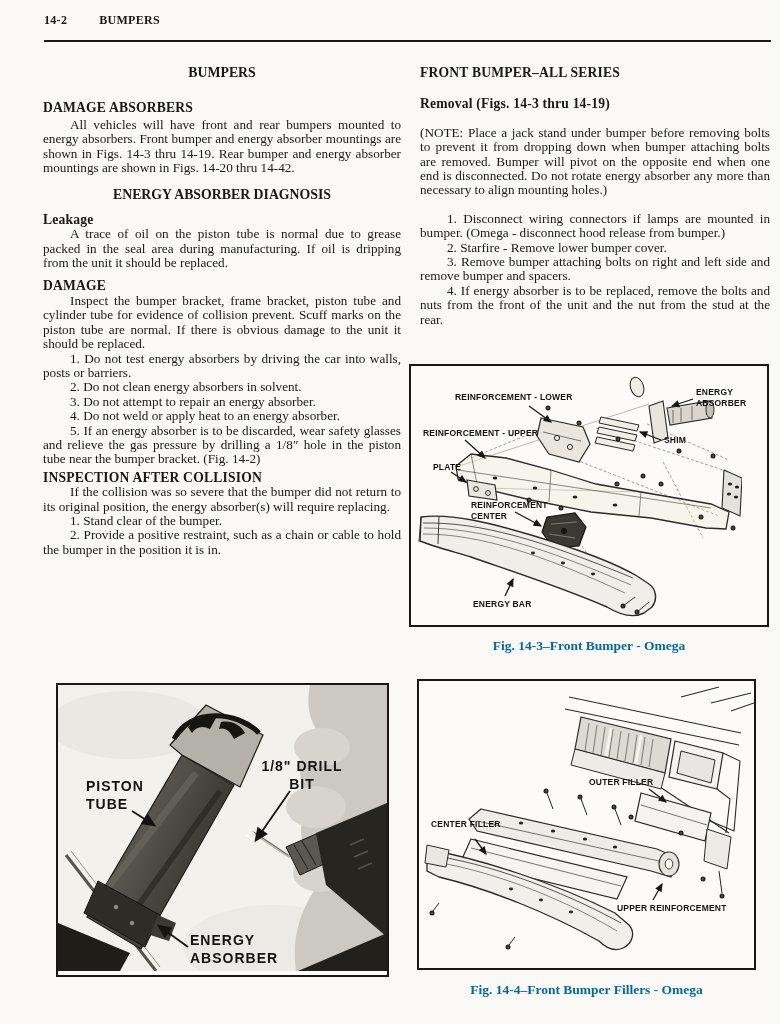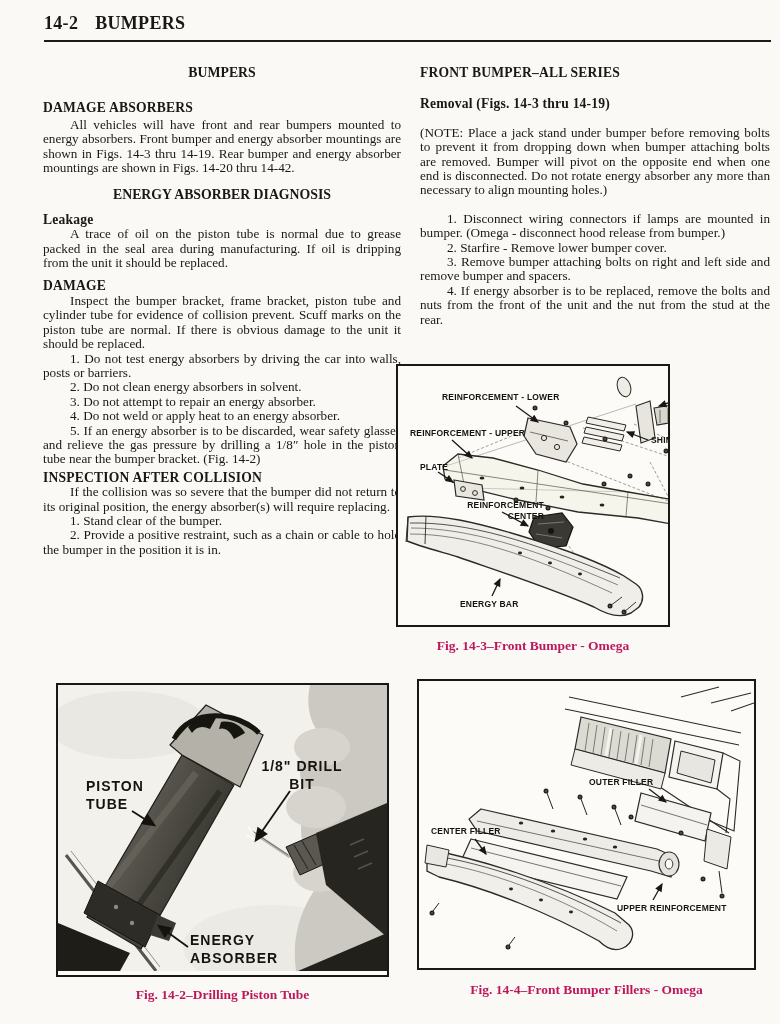--- a/index.html
+++ b/index.html
@@ -2,44 +2,44 @@
 <html><head>
 <meta charset="utf-8">
 <style>
   html,body { margin:0; padding:0; background:#e9e7e2; }
   .page {
     position:relative; width:780px; height:1024px; margin:0 auto;
     background:#faf9f5; overflow:hidden;
     font-family:"Liberation Serif", serif; color:#1a1816;
   }
   
-  .hdr { position:absolute; left:44px; top:13px; display:flex; gap:17px;
-         font-weight:bold; font-size:18px; letter-spacing:.3px; }
+  .hdr { position:absolute; left:44px; top:13px; display:flex; gap:32px;
+         font-weight:bold; font-size:12px; letter-spacing:.3px; }
   .hdr-rule { position:absolute; left:44px; top:40px; width:727px;
               border-top:2.5px solid #1c1b19; }
   
   .col { position:absolute; top:66px; font-size:13.2px; line-height:14.4px;
          text-align:justify; }
   .col-left  { left:43px;  width:358px; }
   .col-right { left:420px; width:350px; }
   .hc { text-align:center; font-weight:bold; font-size:13.8px; margin:0; }
   .hl { font-weight:bold; font-size:13.6px; letter-spacing:.2px; margin:0; text-align:left; }
   p.body { margin:0; text-indent:27px; }
   p.noindent { margin:0; text-indent:0; }
   .sp21 { margin-bottom:21px !important; } .sp17 { margin-bottom:17px !important; }
   .sp14 { margin-bottom:14px !important; } .sp13 { margin-bottom:13px !important; }
   .sp10 { margin-bottom:10px !important; } .sp9 { margin-bottom:9px !important; }
   .sp4  { margin-bottom:4px  !important; } .sp2 { margin-bottom:2px !important; }
   
   .figure { position:absolute; }
   .fig-box { position:relative; border:2px solid #191815; background:#fcfbf7; overflow:hidden; }
   .fig-box svg { position:absolute; left:0; top:0; }
   .fig-caption { text-align:center; font-weight:bold; font-size:13.5px;
-                 font-family:"Liberation Serif", serif; color:#be185d; }
-  #fig14-3 { left:396px; top:364px; width:274px; }
+                 font-family:"Liberation Serif", serif; color:#0369a1; }
+  #fig14-3 { left:409px; top:364px; width:360px; }
   #fig14-3 .fig-box { height:259px; }
   #fig14-3 .fig-caption { margin-top:11px; }
   #fig14-2 { left:56px; top:683px; width:333px; }
   #fig14-2 .fig-box { height:290px; }
   #fig14-2 .fig-caption { margin-top:10px; }
   #fig14-4 { left:417px; top:679px; width:339px; }
   #fig14-4 .fig-box { height:287px; }
   #fig14-4 .fig-caption { margin-top:12px; }
   .lbl { position:absolute; font-family:"Liberation Sans", sans-serif;
          font-weight:bold; color:#141310; font-size:8.5px; letter-spacing:.2px;
@@ -187,21 +187,21 @@
           <line x1="40" y1="106" x2="55" y2="116" marker-end="url(#ar3)"></line>
           <line x1="104" y1="146" x2="130" y2="160" marker-end="url(#ar3)"></line>
           <line x1="94" y1="230" x2="102" y2="213" marker-end="url(#ar3)"></line>
         </g>
       </svg>
       <div class="lbl" style="left:44px; top:26px;">REINFORCEMENT - LOWER</div>
       <div class="lbl wrap" style="left:285px; top:21px; width:44px;">ENERGY ABSORBER</div>
       <div class="lbl" style="left:12px; top:62px;">REINFORCEMENT - UPPER</div>
       <div class="lbl" style="left:253px; top:69px;">SHIM</div>
       <div class="lbl" style="left:22px; top:96px;">PLATE</div>
-      <div class="lbl wrap" style="left:60px; top:134px; width:86px; text-align:right;">REINFORCEMENT CENTER</div>
+      <div class="lbl wrap" style="left:60px; top:134px; width:86px; text-align:left;">REINFORCEMENT CENTER</div>
       <div class="lbl" style="left:62px; top:233px;">ENERGY BAR</div>
     </div>
     <div class="fig-caption">Fig. 14-3–Front Bumper - Omega</div>
   </div>
 
   <div class="figure" id="fig14-2">
     <div class="fig-box">
       <svg width="329" height="286" viewBox="0 0 329 286">
         <defs>
           <marker id="ar2" viewBox="0 0 9 9" markerWidth="9" markerHeight="9" refX="7" refY="4" orient="auto">
@@ -253,21 +253,20 @@
         <g stroke="#141310" stroke-width="1.8">
           <line x1="74" y1="126" x2="96" y2="140" marker-end="url(#ar2)"></line>
           <line x1="232" y1="106" x2="198" y2="155" marker-end="url(#ar2)"></line>
           <line x1="130" y1="262" x2="101" y2="241" marker-end="url(#ar2)"></line>
         </g>
       </svg>
       <div class="lbl big" style="left:28px; top:92px; width:72px;">PISTON TUBE</div>
       <div class="lbl big" style="left:192px; top:72px; width:104px; text-align:center;">1/8" DRILL BIT</div>
       <div class="lbl big" style="left:132px; top:246px; width:110px;">ENERGY ABSORBER</div>
     </div>
-    <div class="fig-caption">Fig. 14-2–Drilling Piston Tube</div>
   </div>
 
   <div class="figure" id="fig14-4">
     <div class="fig-box">
       <svg width="335" height="283" viewBox="0 0 335 283">
         <defs>
           <marker id="ar4" viewBox="0 0 8 8" markerWidth="7.5" markerHeight="7.5" refX="6.5" refY="3.5" orient="auto">
             <path d="M0.5,0.5 L7.5,3.5 L0.5,6.5 Z" fill="#181715"></path>
           </marker>
           <g id="bolt4">
@@ -343,19 +342,19 @@
         <line x1="96" y1="256" x2="90" y2="264" stroke="#25231e" stroke-width="1"></line>
         <use href="#bolt4" transform="translate(89,266)"></use>
 
         <g stroke="#181715" stroke-width="1.3">
           <line x1="230" y1="108" x2="247" y2="121" marker-end="url(#ar4)"></line>
           <line x1="56" y1="158" x2="67" y2="173" marker-end="url(#ar4)"></line>
           <line x1="234" y1="219" x2="243" y2="203" marker-end="url(#ar4)"></line>
         </g>
       </svg>
       <div class="lbl" style="left:170px; top:96px;">OUTER FILLER</div>
-      <div class="lbl" style="left:12px; top:145px;">CENTER FILLER</div>
+      <div class="lbl" style="left:12px; top:138px;">CENTER FILLER</div>
       <div class="lbl" style="left:198px; top:222px;">UPPER REINFORCEMENT</div>
     </div>
     <div class="fig-caption">Fig. 14-4–Front Bumper Fillers - Omega</div>
   </div>
 
 </div>
 
 </body></html>

